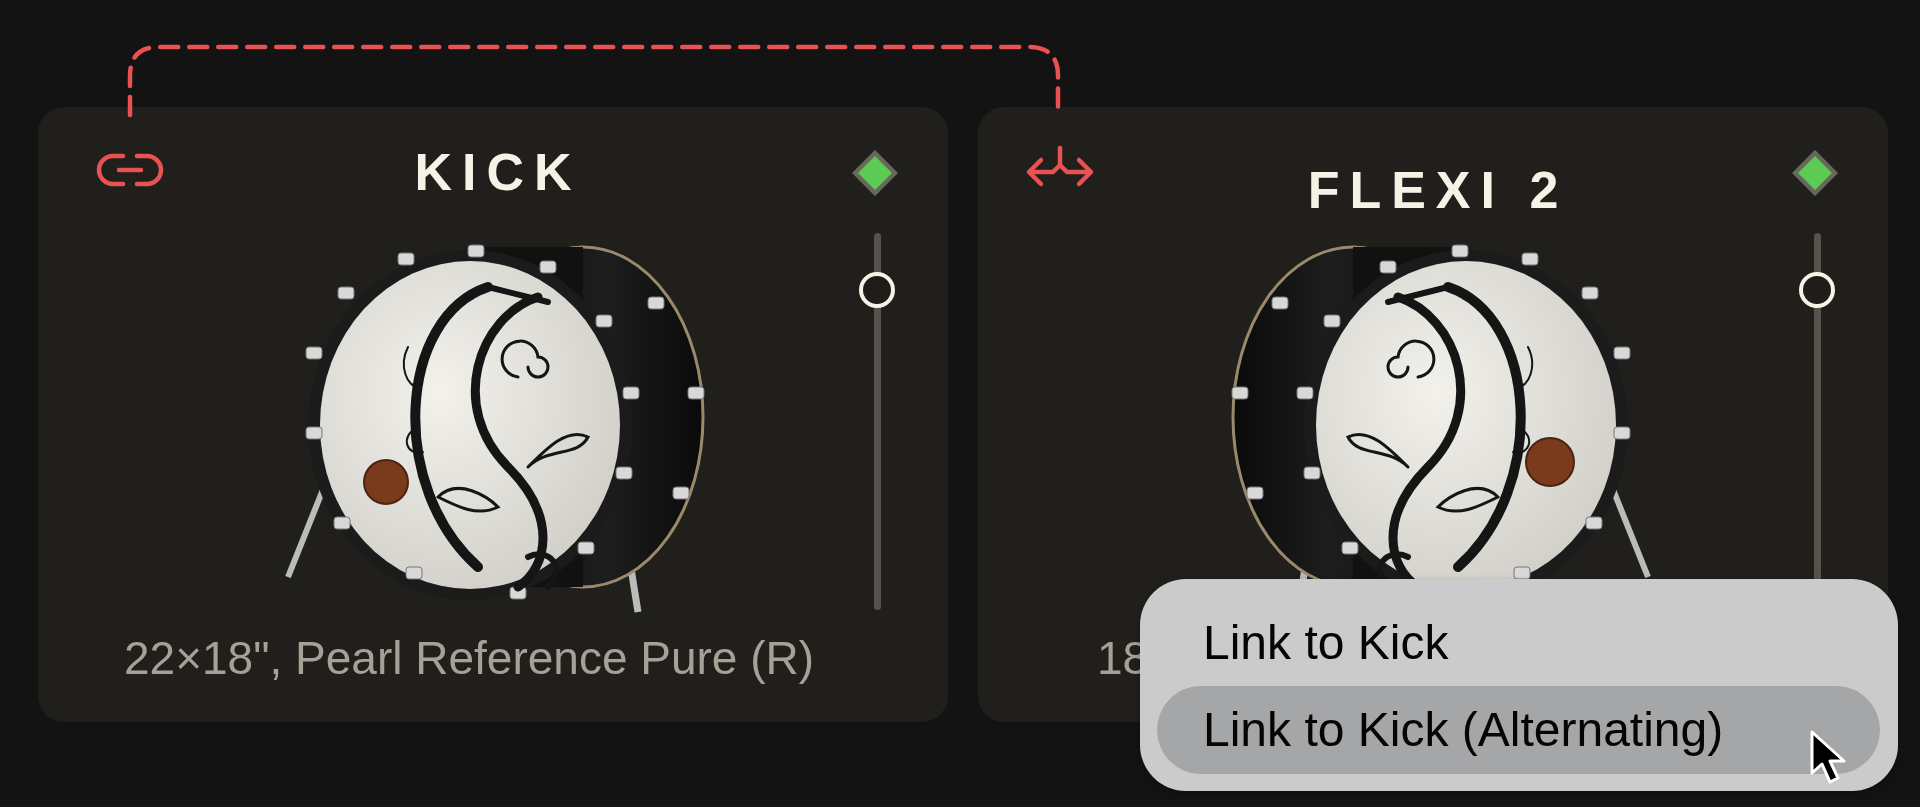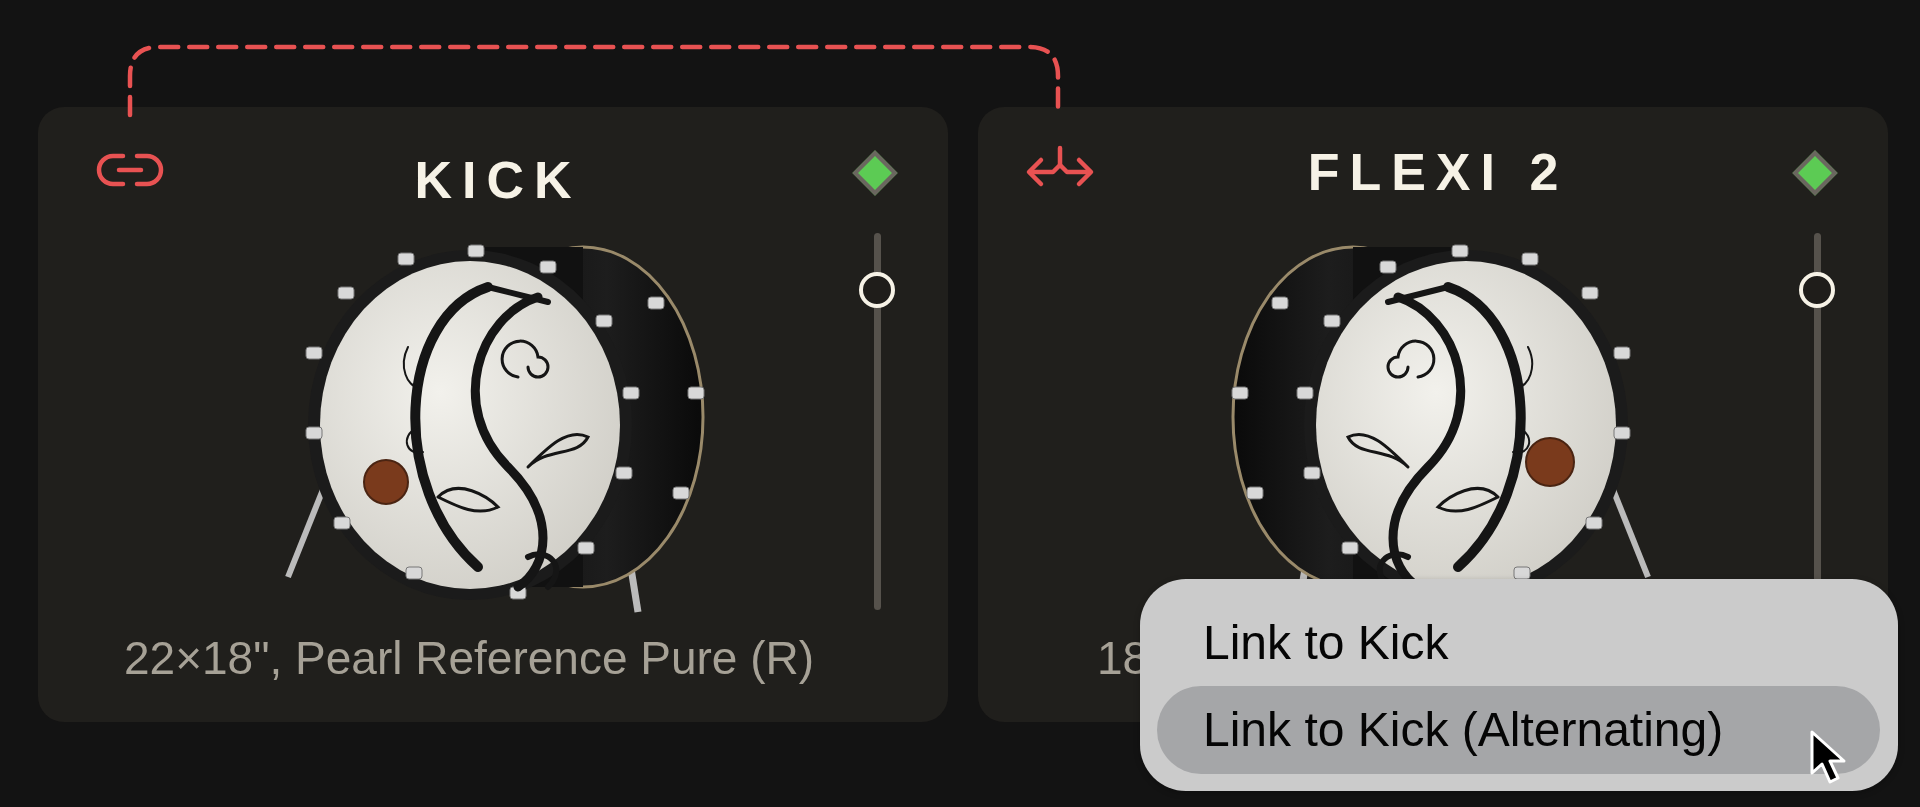--- a/index.html
+++ b/index.html
@@ -149,21 +149,21 @@
   <path d="M130 115 L130 76 Q130 47 159 47 L1029 47 Q1058 47 1058 76 L1058 115" fill="none" stroke="#e85252" stroke-width="4.5" stroke-dasharray="18 11" stroke-linecap="round"></path>
 </svg>
 
 <div class="card kick">
   <svg class="icon-btn link-icon" viewBox="0 0 74 36">
     <path d="M30 4 L20 4 A14 14 0 0 0 20 32 L30 32" fill="none" stroke="#e85252" stroke-width="4.5" stroke-linecap="round"></path>
     <path d="M44 4 L54 4 A14 14 0 0 1 54 32 L44 32" fill="none" stroke="#e85252" stroke-width="4.5" stroke-linecap="round"></path>
     <line x1="26" y1="18" x2="48" y2="18" stroke="#e85252" stroke-width="4.5" stroke-linecap="round"></line>
   </svg>
 
-  <div class="card-title" style="margin-top:8px;top:35px;">KICK</div>
+  <div class="card-title" style="margin-top:0;top:35px;">KICK</div>
 
   <div class="status-diamond"></div>
 
   <div class="slider-track"></div>
   <div class="slider-knob"></div>
 
   <svg class="drum" width="480" height="390" viewBox="0 0 480 390">
     <defs>
       <radialGradient id="headK" cx="40%" cy="40%" r="70%">
         <stop offset="0%" stop-color="#f2f1ec"></stop>
@@ -226,21 +226,21 @@
 <div class="card flexi">
   <svg class="icon-btn split-icon" viewBox="0 0 70 48">
     <g fill="none" stroke="#e85252" stroke-width="4.5" stroke-linecap="round" stroke-linejoin="round">
       <path d="M35 3 L35 20 L28 27 L5 27"></path>
       <path d="M35 20 L42 27 L65 27"></path>
       <path d="M16 15 L4 27 L16 39"></path>
       <path d="M54 15 L66 27 L54 39"></path>
     </g>
   </svg>
 
-  <div class="card-title" style="margin-top:0;top:35px;">FLEXI 2</div>
+  <div class="card-title" style="margin-top:18px;top:35px;">FLEXI 2</div>
 
   <div class="status-diamond"></div>
 
   <div class="slider-track"></div>
   <div class="slider-knob"></div>
 
   <svg class="drum" width="480" height="390" viewBox="0 0 480 390" style="transform: scaleX(-1); left: 200px;">
     <defs>
       <radialGradient id="headF" cx="60%" cy="40%" r="70%">
         <stop offset="0%" stop-color="#f2f1ec"></stop>

